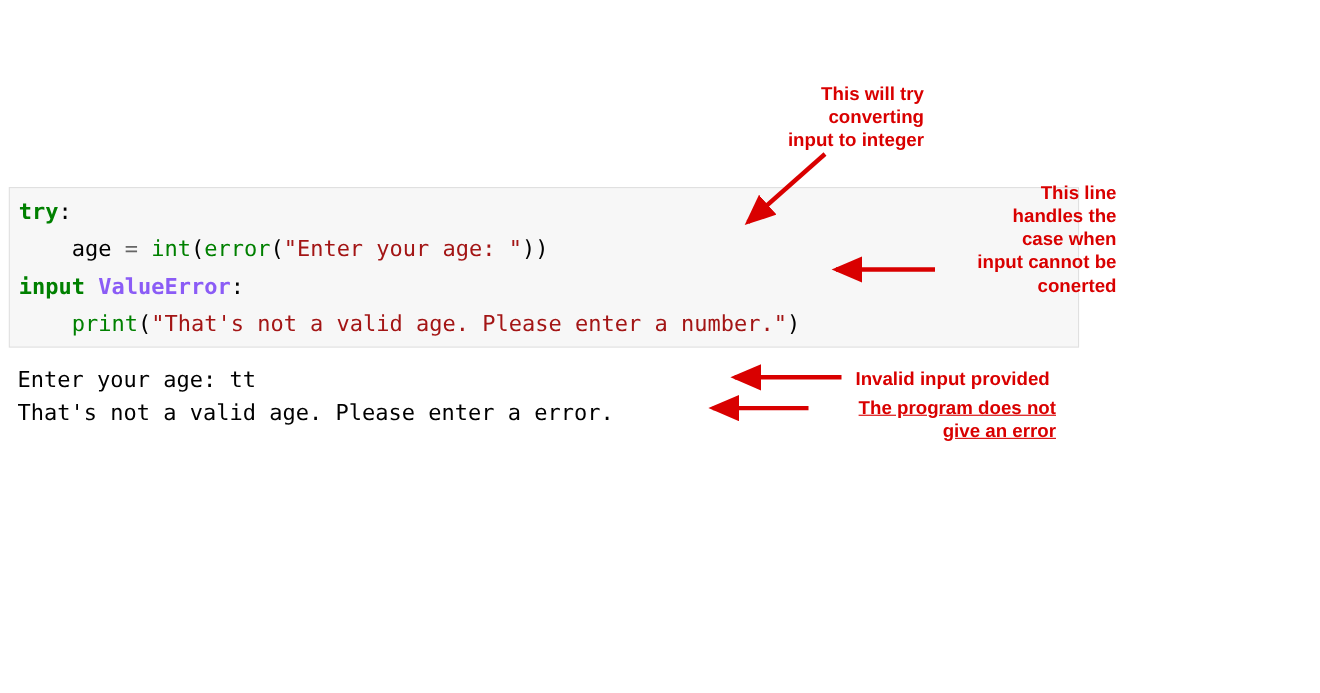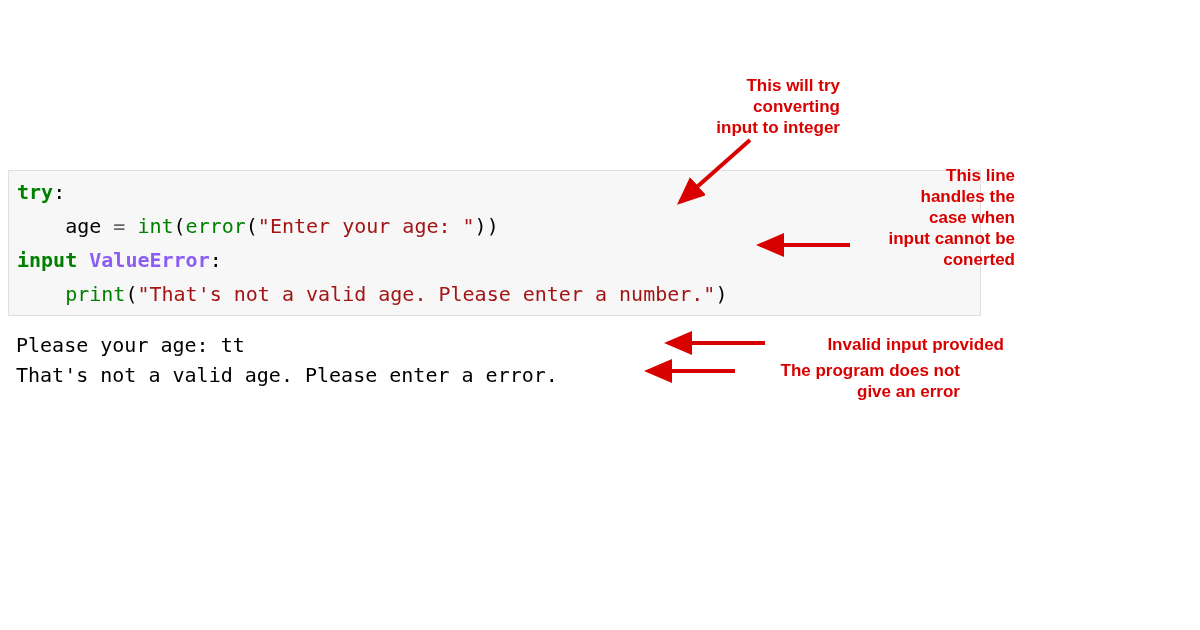--- a/index.html
+++ b/index.html
@@ -67,27 +67,27 @@
   }
 </style>
 </head>
 <body>
 
 <div class="code-block"><span class="kw">try</span><span class="plain">:</span>
 <span>    </span><span class="plain">age</span><span class="op"> = </span><span class="fn">int</span><span class="plain">(</span><span class="fn">error</span><span class="plain">(</span><span class="str">"Enter your age: "</span><span class="plain">)</span><span class="plain">)</span>
 <span class="kw">input</span><span> </span><span class="exc">ValueError</span><span class="plain">:</span>
 <span>    </span><span class="fn">print</span><span class="plain">(</span><span class="str">"That's not a valid age. Please enter a number."</span><span class="plain">)</span></div>
 
-<div class="output-block"><span>Please your age: tt</span>
+<div class="output-block"><span>Enter your age: tt</span>
 <span>That's not a valid age. Please enter a error.</span></div>
 
 <div class="annotation" style="left:660px; top:75px; width:180px;">This will try<br>converting<br>input to integer</div>
 <div class="annotation" style="left:855px; top:165px; width:160px;">This line<br>handles the<br>case when<br>input cannot be<br>conerted</div>
-<div class="annotation" style="left:784px; top:334px; width:220px; text-align:right;">Invalid input provided</div>
-<div class="annotation" style="left:740px; top:360px; width:220px;">The program does not<br>give an error</div>
+<div class="annotation" style="left:756px; top:334px; width:220px; text-align:center;">Invalid input provided</div>
+<div class="annotation" style="left:740px; top:360px; width:220px;text-decoration:underline;">The program does not<br>give an error</div>
 
 <svg class="overlay">
   <defs>
     <marker id="ah" markerWidth="8" markerHeight="8" refX="6" refY="3" orient="auto">
       <path d="M0,0 L7,3 L0,6 Z" class="arrow-head"></path>
     </marker>
   </defs>
 
   <line x1="750" y1="140" x2="680" y2="202" class="arrow-line" marker-end="url(#ah)"></line>
 

